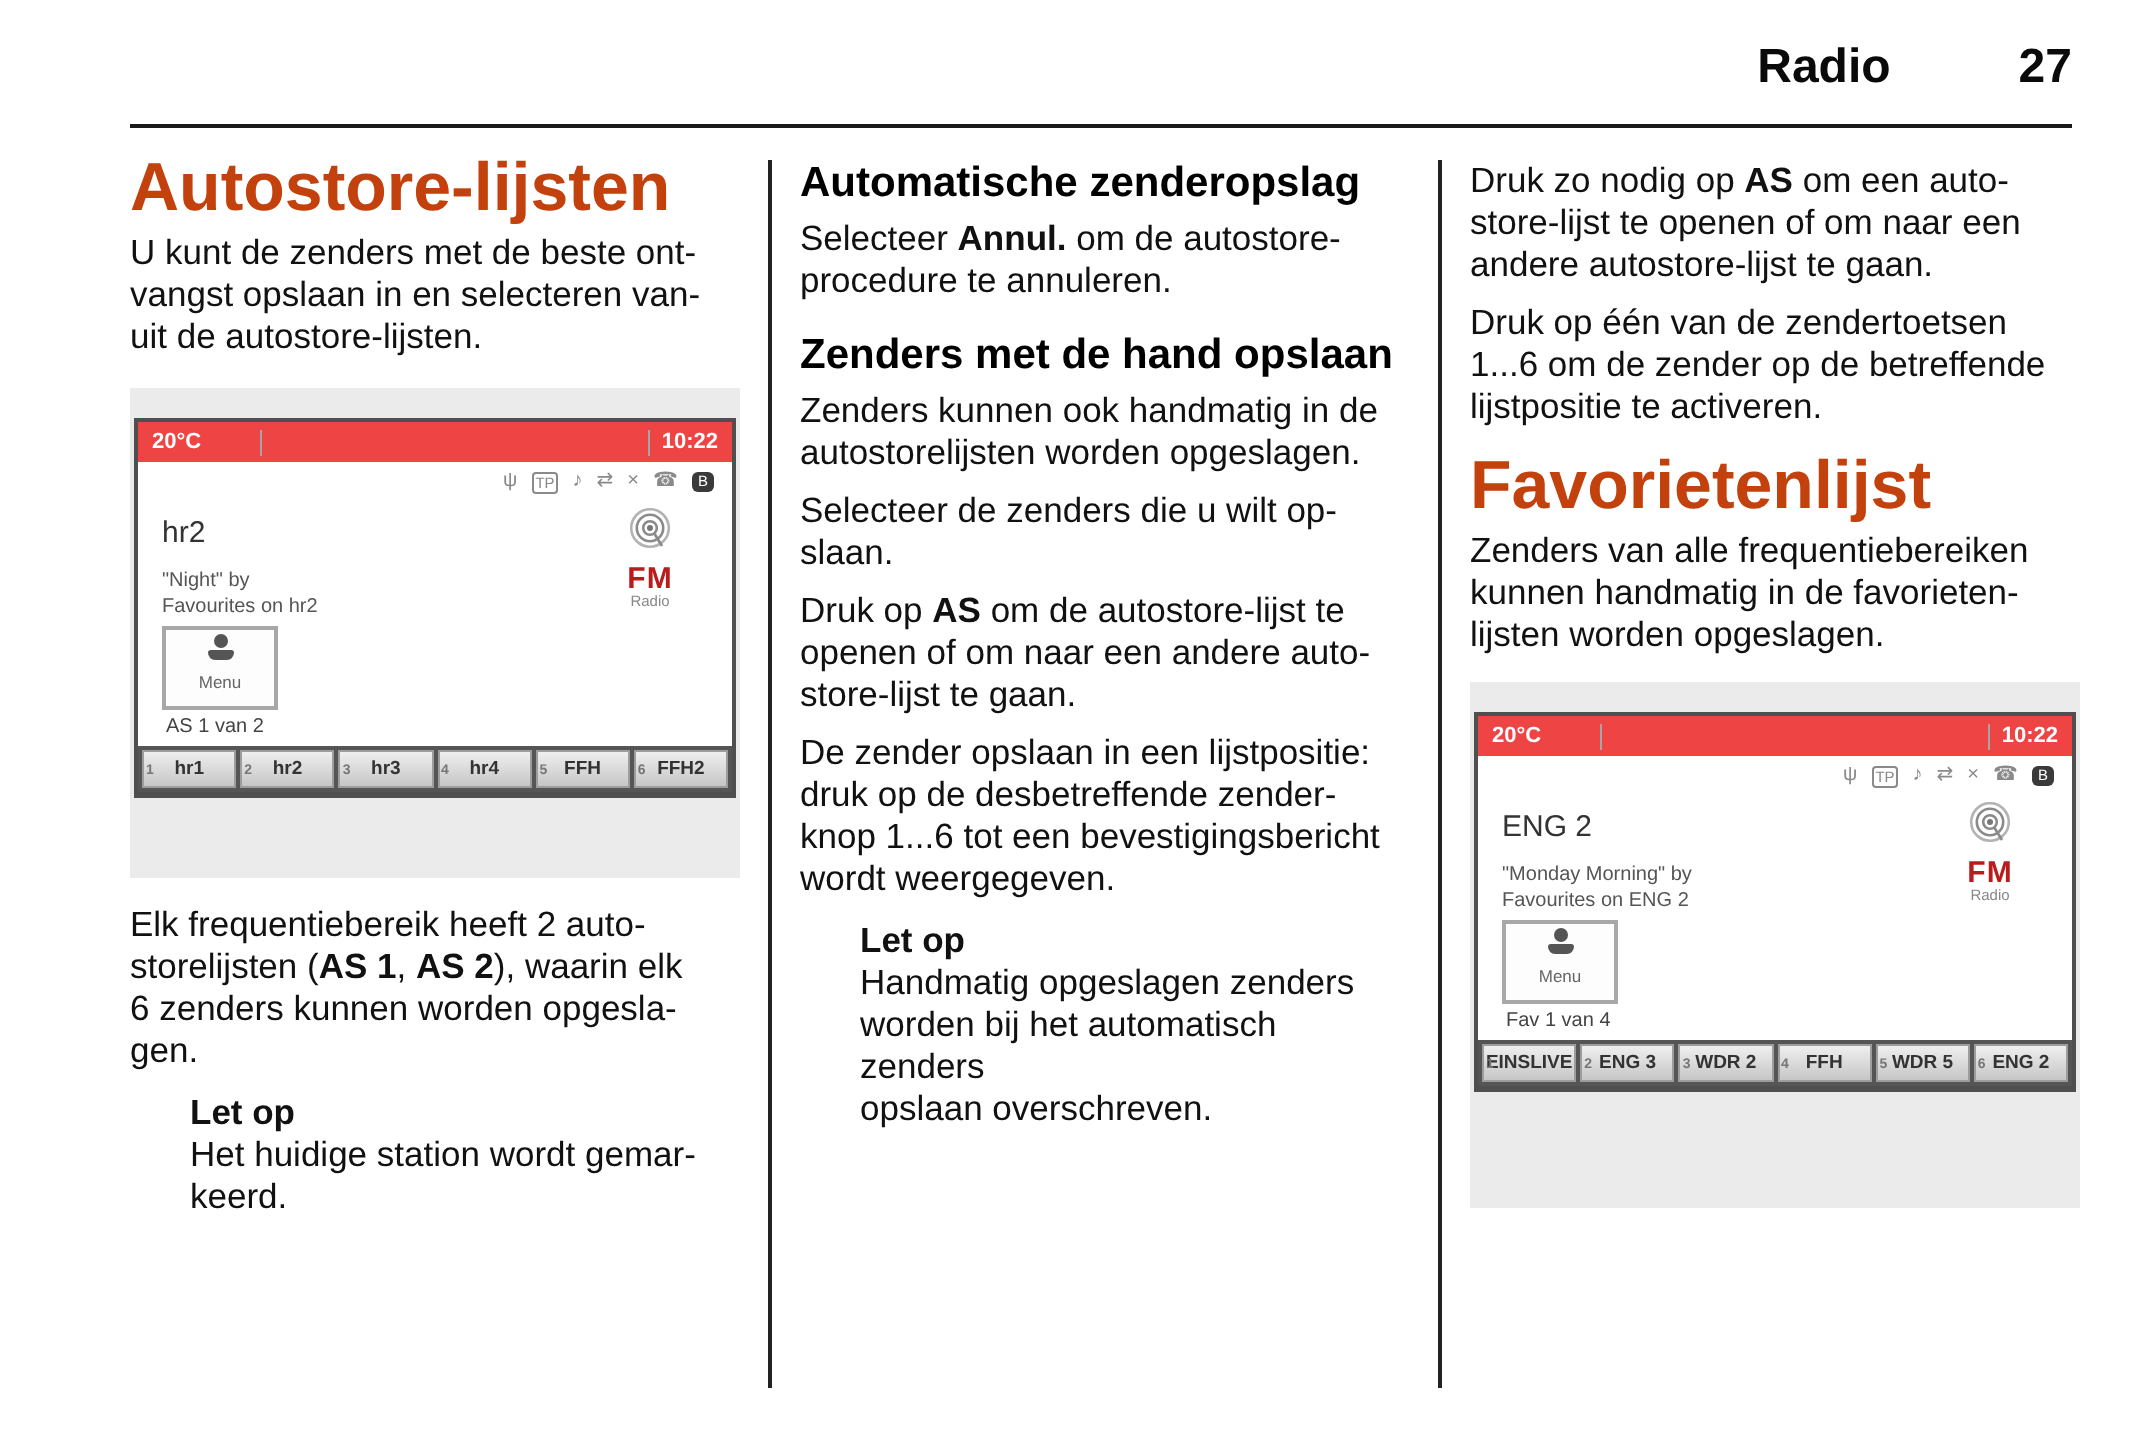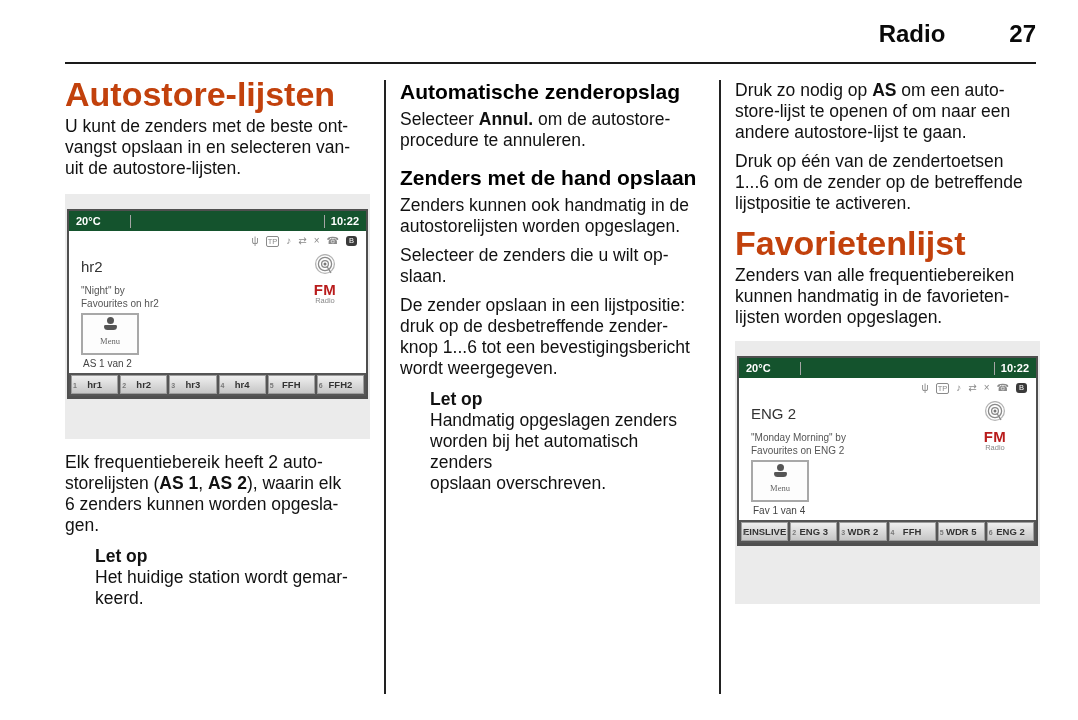--- a/index.html
+++ b/index.html
@@ -18,39 +18,39 @@
   h2{font-size:21px;line-height:24px;margin:0 0 5px;color:#000;}
   h2.mt,h1.mt{margin-top:15px;}
   p{margin:0 0 8px;white-space:pre-line;}
   .note{margin-left:30px;margin-top:10px;}
   .note-title{font-weight:bold;}
   .note p{margin:0;}
   
   .figure{background:#ebebeb;margin:15px 0 13px;padding:15px 2px 40px;}
   .fig2{margin-top:13px;padding-bottom:58px;}
   .device{background:#fff;border:2px solid #4f4f4f;border-bottom-width:3px;}
-  .topbar{display:flex;align-items:center;background:#14532d;color:#fff;height:20px;
+  .topbar{display:flex;align-items:center;background:#ef4444;color:#fff;height:20px;
           font-size:11px;padding:0 7px;font-weight:bold;}
   .topbar .sep{width:1px;height:13px;background:#a5a5a5;margin:0 6px;}
   .topbar .temp{width:48px;}
   .topbar .spacer{flex:1;}
   .statusrow{display:flex;justify-content:flex-end;align-items:center;gap:7px;height:18px;
              padding:1px 9px 0;color:#8a8a8a;font-size:10px;line-height:10px;}
   .sticon{display:inline-block;}
   .sticon.tp{font-size:7.5px;border:1px solid #8a8a8a;border-radius:2px;padding:0 1px;line-height:9px;}
   .sticon.batt{background:#3a3a3a;color:#fff;font-size:7.5px;border-radius:3px;padding:1px 3px;line-height:8px;}
   .mainrow{display:flex;justify-content:space-between;padding:3px 12px 0;height:60px;}
   .station{font-size:15px;color:#333;margin:3px 0 7px;}
   .track{font-size:10px;color:#555;line-height:13px;}
   .fmlogo{text-align:center;width:58px;padding-top:1px;}
   .fm{font-weight:bold;font-size:15px;line-height:13px;color:#b91c1c;letter-spacing:.5px;}
   .fmsub{font-size:7.5px;color:#888;line-height:9px;}
   .menurow{padding:0 0 0 12px;}
   .menubtn{width:54px;height:38px;border:2px solid #a8a8a8;background:#fdfdfd;
-           display:flex;flex-direction:column;align-items:center;justify-content:center;font-family:Liberation Serif, serif;}
+           display:flex;flex-direction:column;align-items:center;justify-content:center;}
   .person{display:flex;flex-direction:column;align-items:center;}
   .phead{width:7px;height:7px;border-radius:50%;background:#555;}
   .pbody{width:13px;height:5px;background:#555;border-radius:2px 2px 5px 5px;margin-top:1px;}
   .mlabel{font-size:8.5px;color:#666;margin-top:1px;}
   .listpos{font-size:10px;color:#444;padding:3px 0 4px 14px;line-height:11px;}
   .presetbar{display:flex;gap:2px;background:#555;padding:2px;}
   .preset{flex:1;position:relative;height:17px;background:linear-gradient(#efefef,#c6c6c6);
           border:1px solid #9d9d9d;display:flex;align-items:center;justify-content:center;
           font-size:9.5px;color:#333;overflow:hidden;font-weight:bold;}
   .pnum{position:absolute;left:1px;top:-1px;font-size:7px;color:#777;}
@@ -166,20 +166,23 @@
 
     <section class="col">
       <h2>Automatische zenderopslag</h2>
       <p>Selecteer <b>Annul.</b> om de autostore-
 procedure te annuleren.</p>
       <h2 class="mt">Zenders met de hand opslaan</h2>
       <p>Zenders kunnen ook handmatig in de
 autostorelijsten worden opgeslagen.</p>
       <p>Selecteer de zenders die u wilt op-
 slaan.</p>
+      <p>Druk op <b>AS</b> om de autostore-lijst te
+openen of om naar een andere auto-
+store-lijst te gaan.</p>
       <p>De zender opslaan in een lijstpositie:
 druk op de desbetreffende zender-
 knop 1...6 tot een bevestigingsbericht
 wordt weergegeven.</p>
       <div class="note">
         <div class="note-title">Let op</div>
         <p>Handmatig opgeslagen zenders
 worden bij het automatisch zenders
 opslaan overschreven.</p>
       </div>

